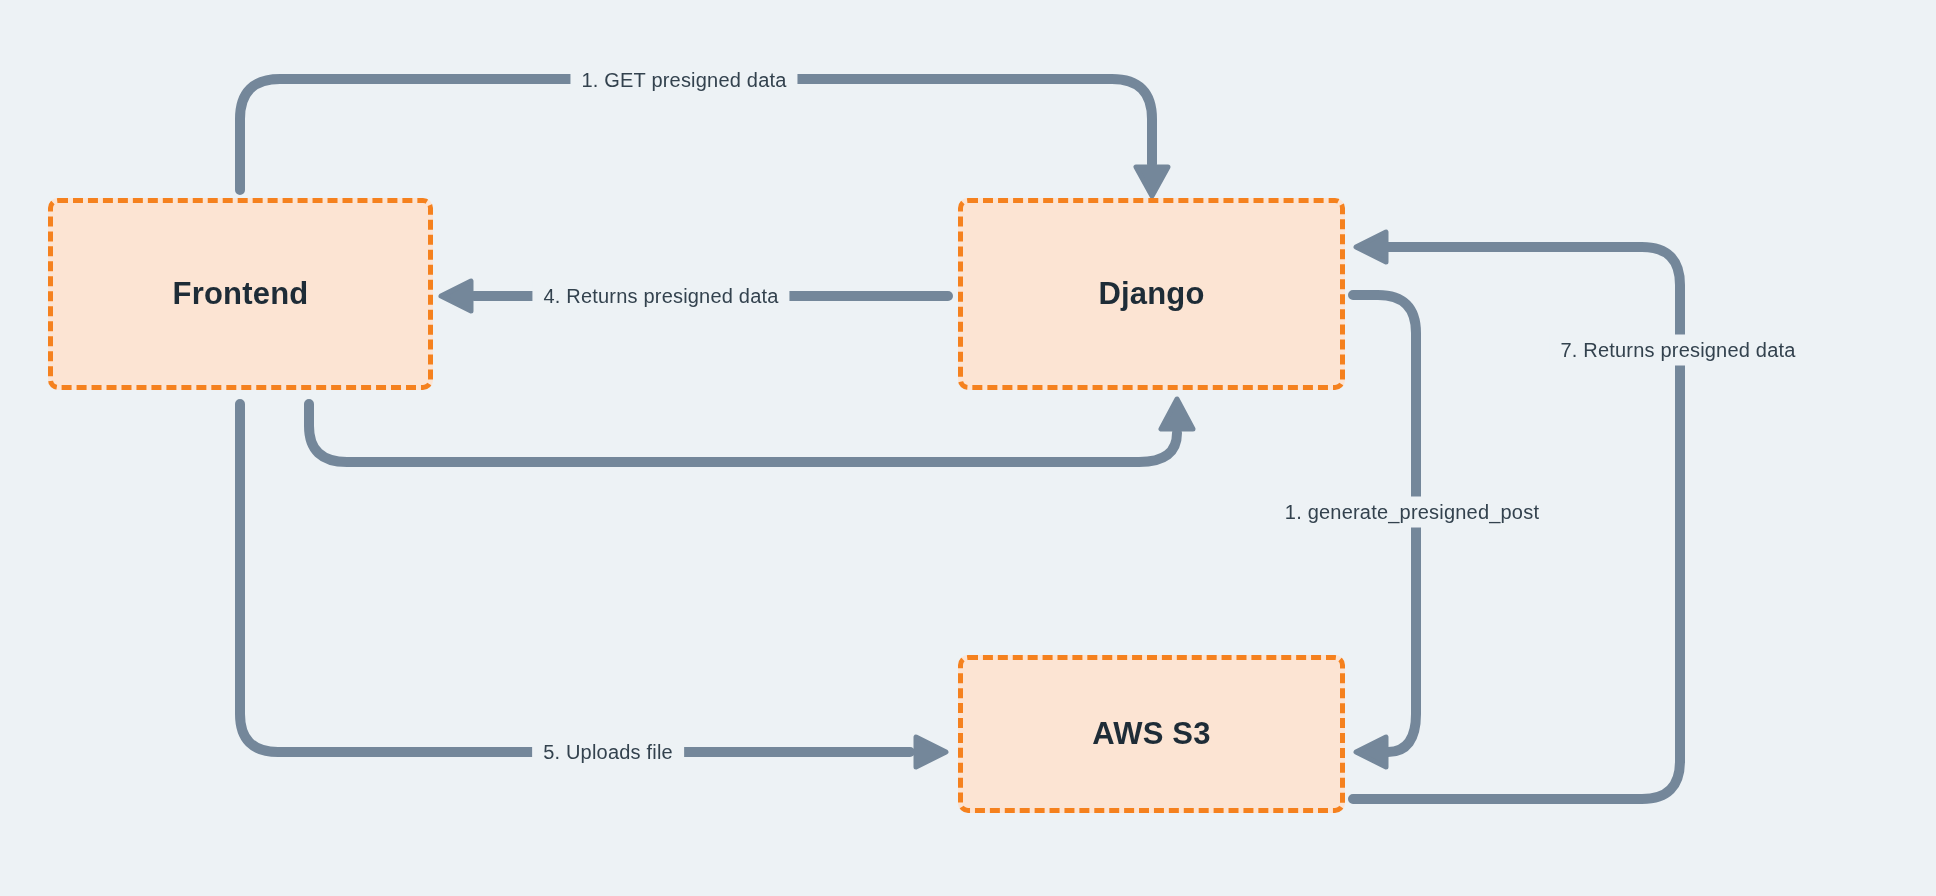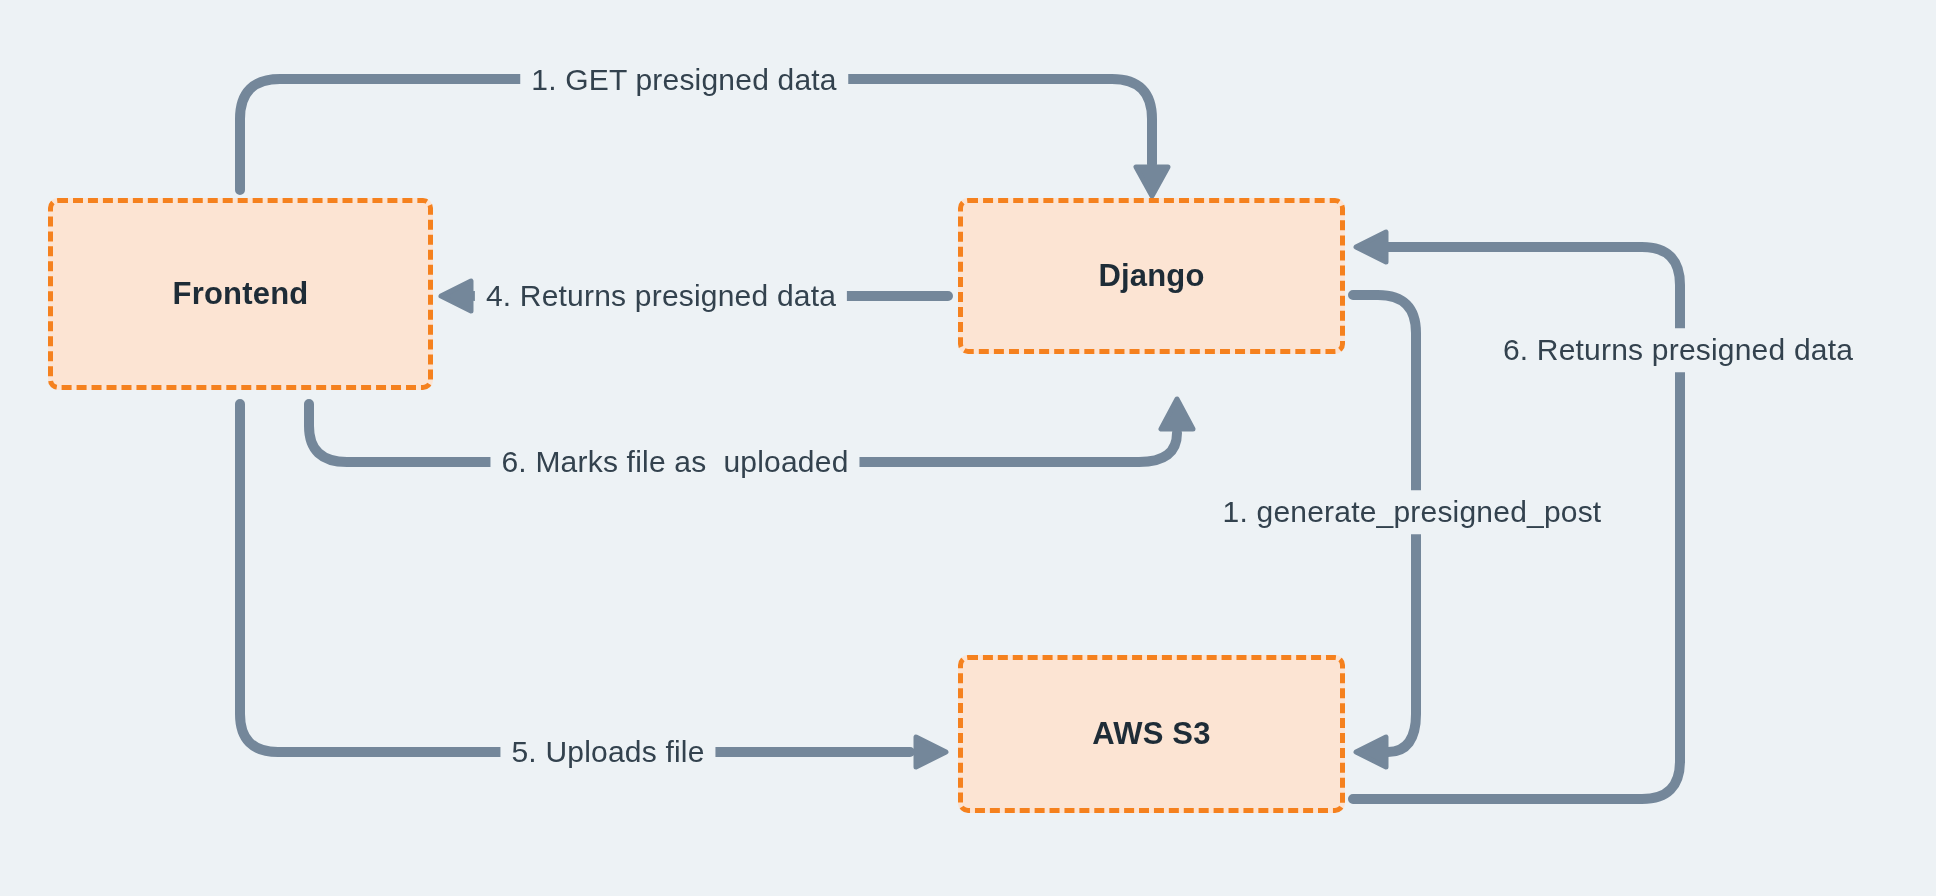--- a/index.html
+++ b/index.html
@@ -54,21 +54,21 @@
     font-size: 31px;
     font-weight: 700;
     letter-spacing: 0.2px;
     color: var(--node_label_text);
   }
   .edge-label {
     position: absolute;
     transform: translate(-50%, -50%);
     background: var(--background);
     color: var(--edge_label_text);
-    font-size: 30px;
+    font-size: 20px;
     font-weight: 500;
     letter-spacing: 0.2px;
     padding: 3px 11px;
     white-space: pre;
     line-height: 1.25;
     text-align: right;
   }
 </style>
 </head>
 <body>
@@ -93,33 +93,32 @@
     <polygon class="edge-arrowhead" points="946,752 916,737 916,767"></polygon>
 
     <path class="edge-line" d="M 309 404 L 309 426 Q 309 462 347 462 L 1139 462 Q 1177 462 1177 433"></path>
     <polygon class="edge-arrowhead" points="1177,399 1161,429 1193,429"></polygon>
   </svg>
 
   <div class="node" style="left:48px; top:198px; width:385px; height:192px;">
     <span class="node-label">Frontend</span>
   </div>
 
-  <div class="node" style="left:958px; top:198px; width:387px; height:156px;">
+  <div class="node" style="left:958px; top:198px; width:387px; height:192px;">
     <span class="node-label">Django</span>
   </div>
 
   <div class="node" style="left:958px; top:655px; width:387px; height:158px;">
     <span class="node-label">AWS S3</span>
   </div>
 
   <div class="edge-label" style="left:684px; top:80px;">1. GET presigned data</div>
 
   <div class="edge-label" style="left:1412px; top:512px;">1. generate_presigned_post</div>
 
-  <div class="edge-label" style="left:1678px; top:350px;">6. Returns presigned data</div>
+  <div class="edge-label" style="left:1678px; top:350px;">7. Returns presigned data</div>
 
   <div class="edge-label" style="left:661px; top:296px;">4. Returns presigned data</div>
 
   <div class="edge-label" style="left:608px; top:752px;">5. Uploads file</div>
 
-  <div class="edge-label" style="left:675px; top:462px;">6. Marks file as  uploaded</div>
 
 </div>
 
 </body></html>

